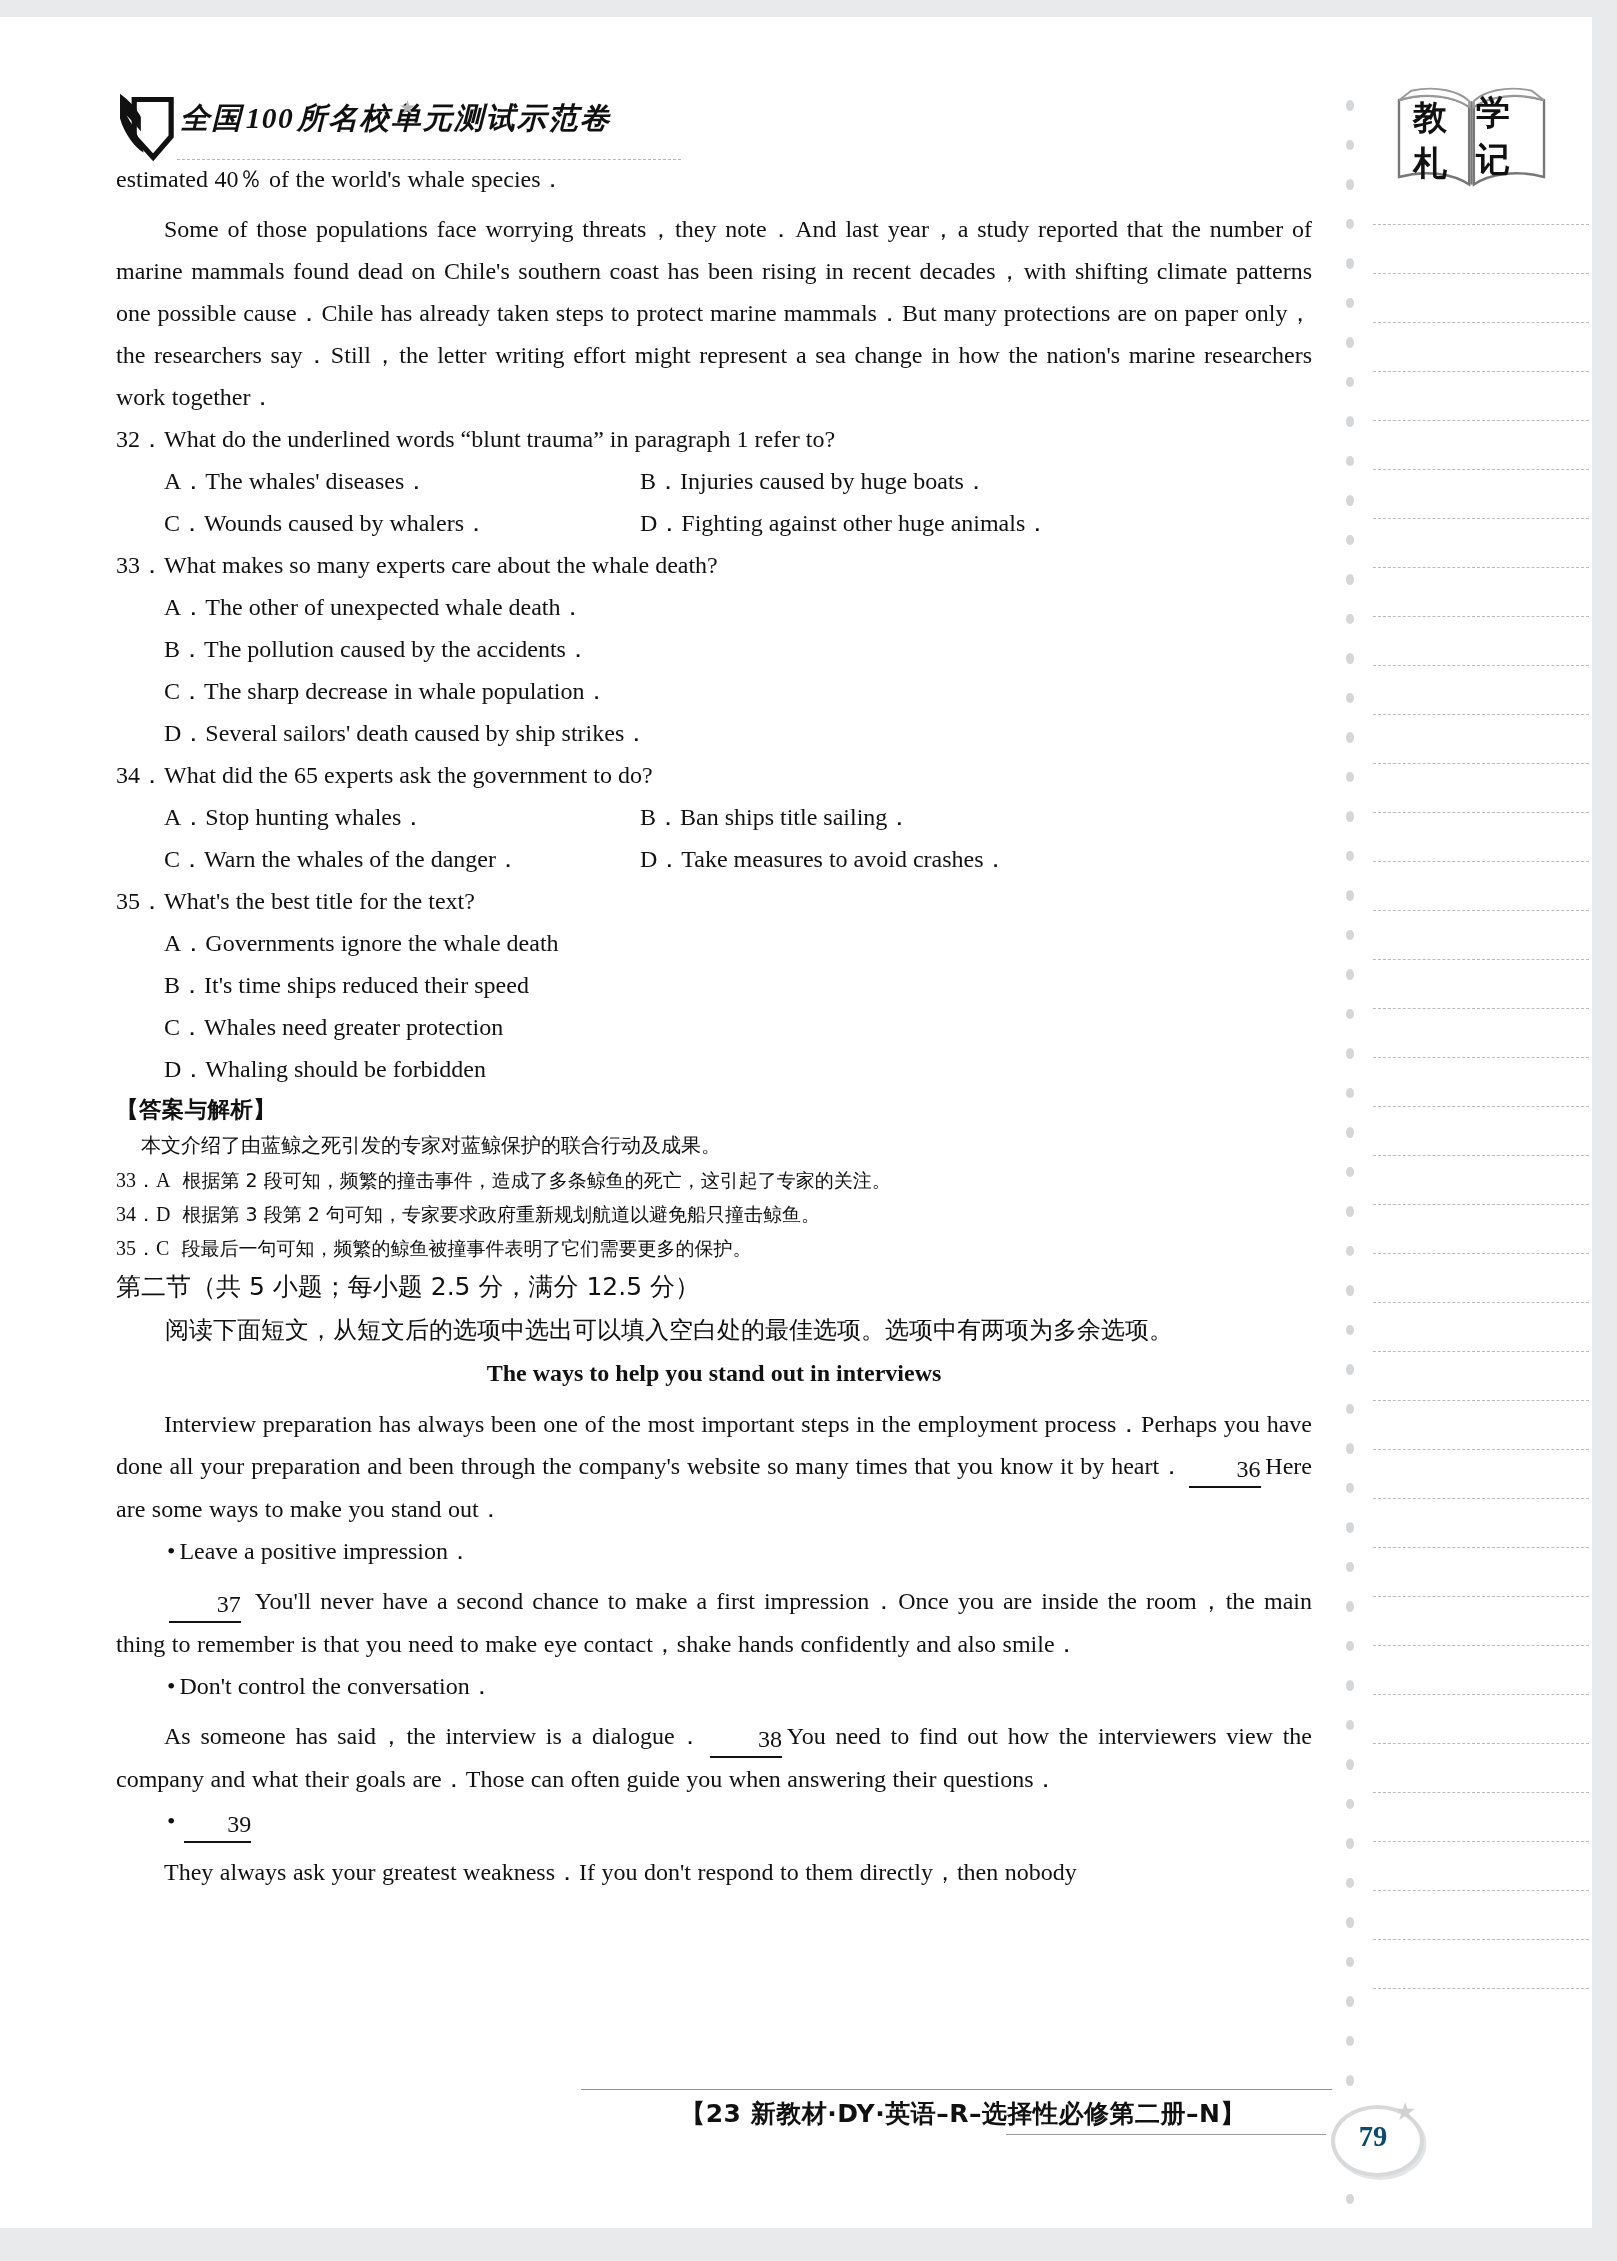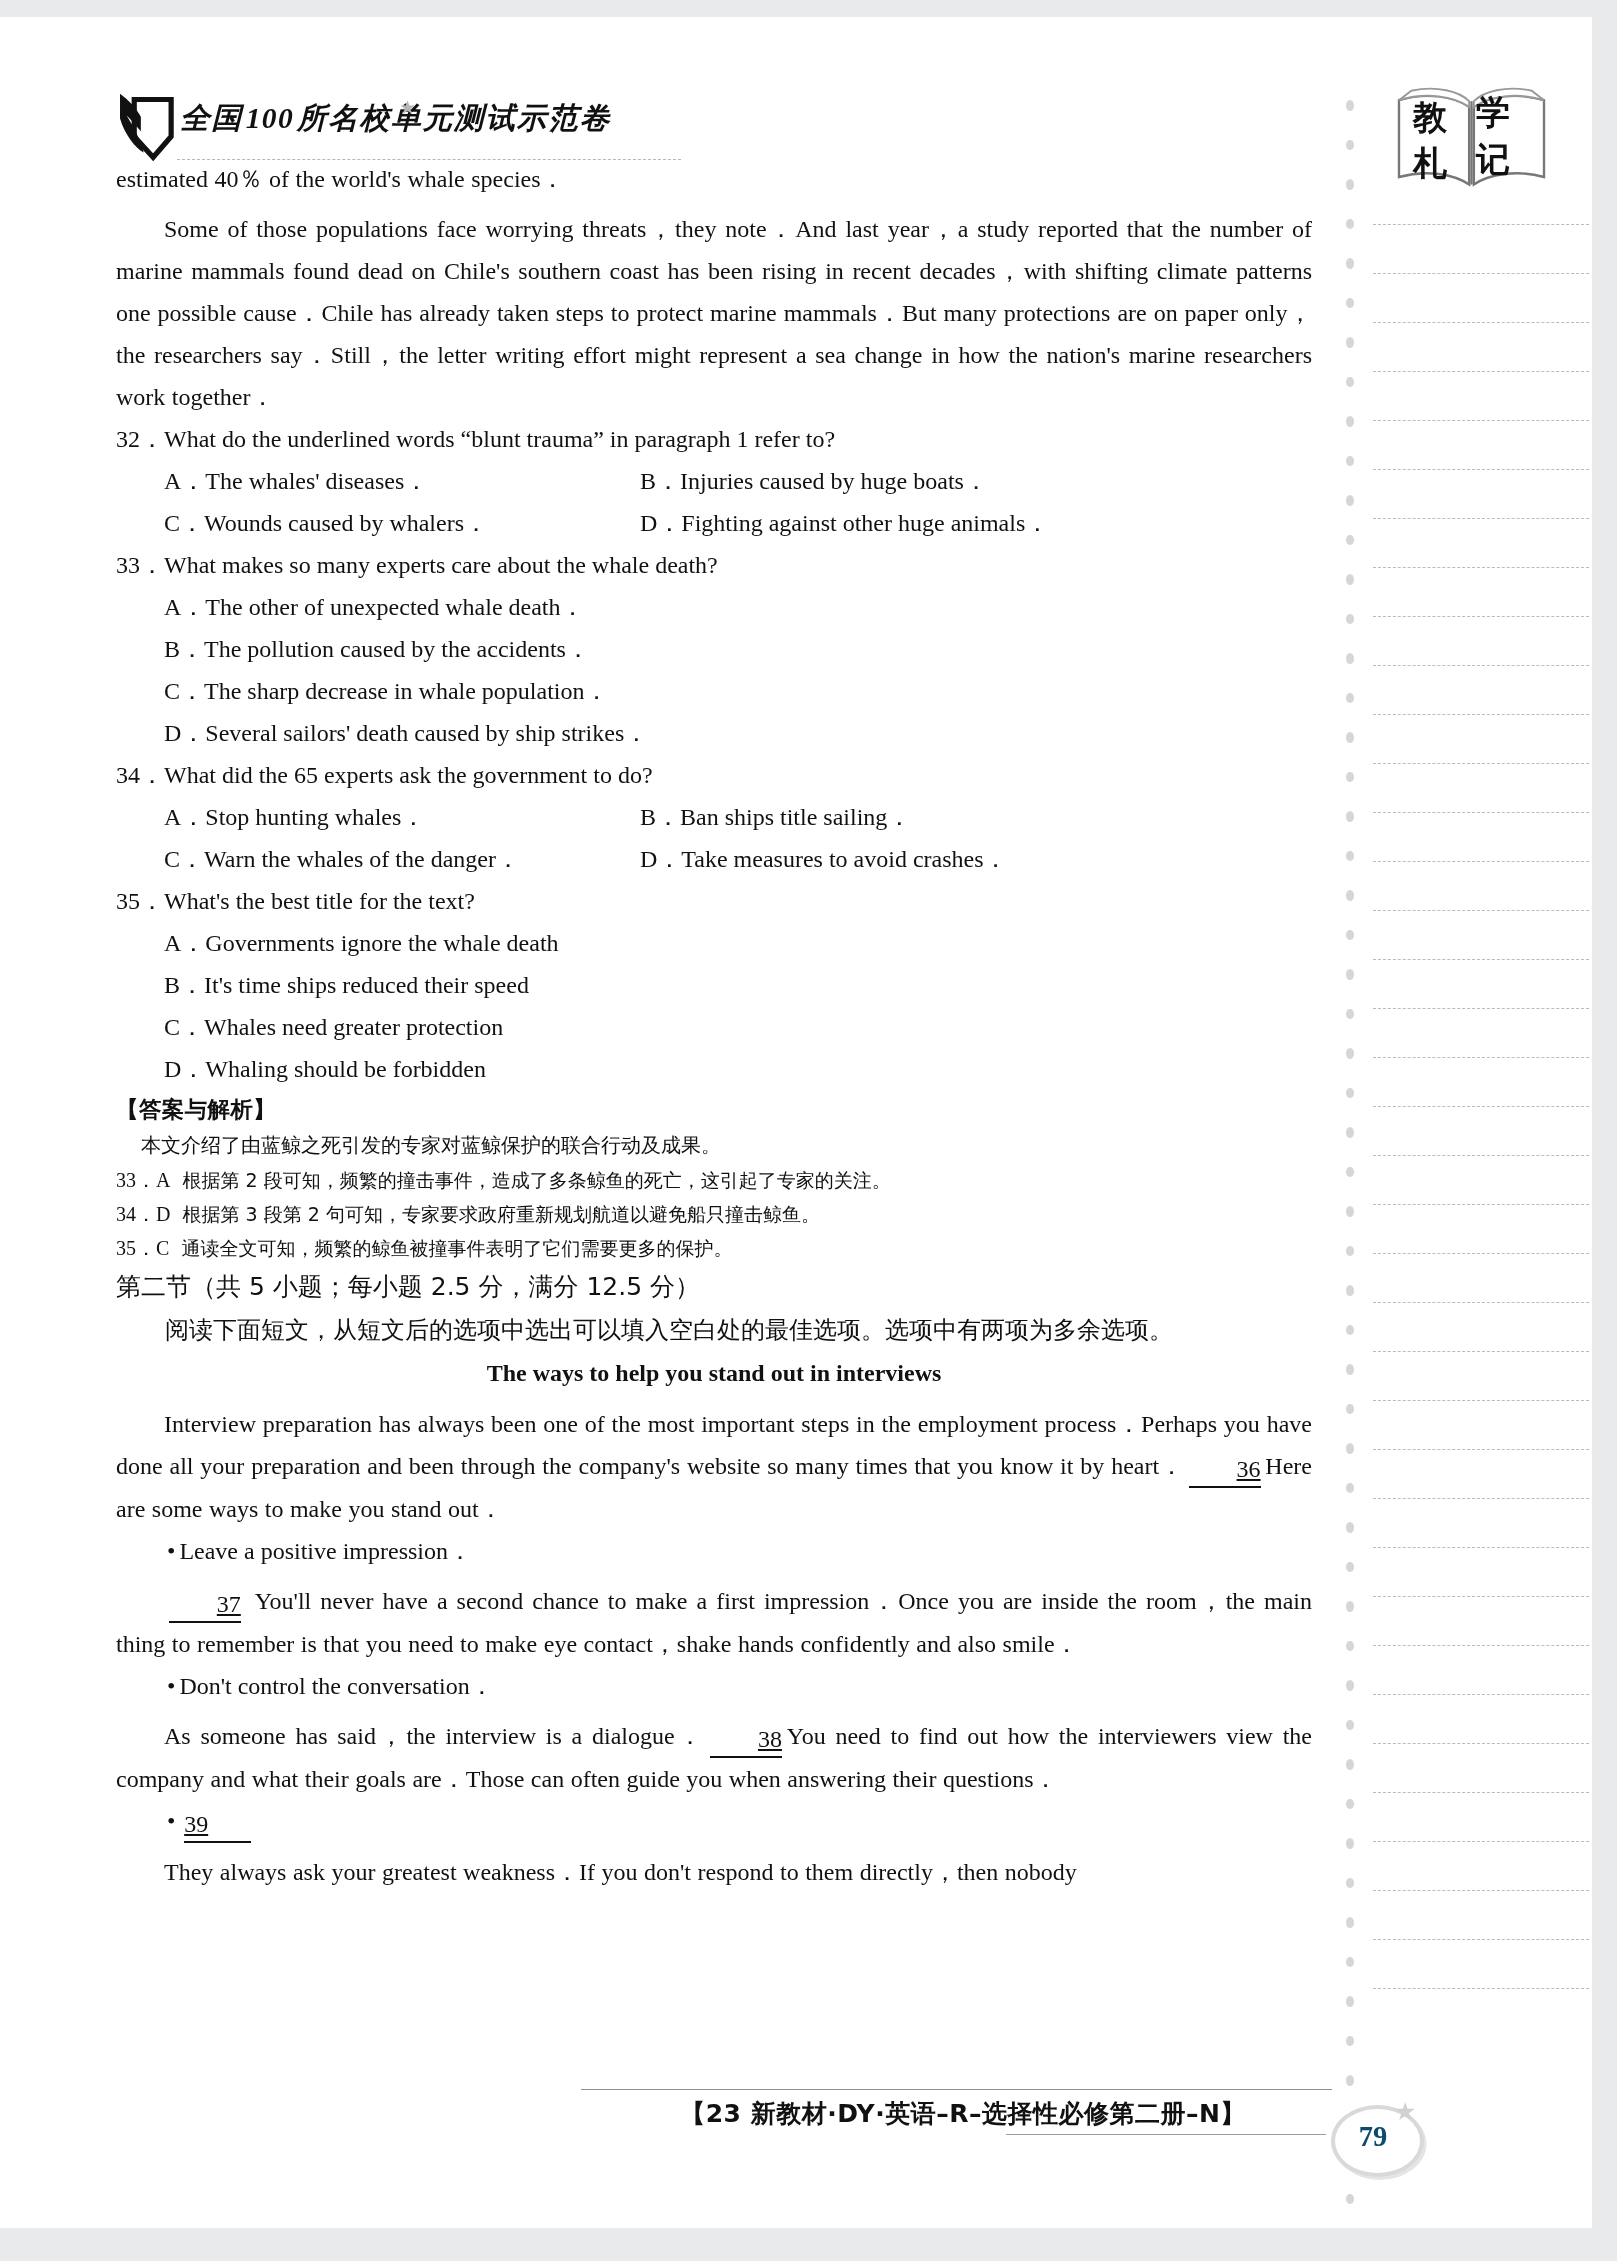--- a/index.html
+++ b/index.html
@@ -134,25 +134,24 @@
     text-align:center; font-weight:bold; font-size:24px; line-height:44px;
     font-family:"Liberation Serif",serif;
   }
   .bullet-line { font-size:24px; line-height:42px; padding-left:51px; }
   .bullet-dot { display:inline-block; width:12.4px; }
 
   .blank {
     display:inline-block;
     border-bottom:2.4px solid #111;
     min-width:71px;
-    text-align:left;
+    text-align:right;
     line-height:34px;
     margin:0 4.8px;
     vertical-align:-2.9px;
-    text-decoration:underline;
   }
   .blank.sm { min-width:67px; }
 
   .footline {
     position:absolute; left:581px; top:2089px; width:751px; height:0;
     border-top:1.9px solid #8e9092;
   }
   .footer-code {
     position:absolute; left:592px; top:2097px; width:742px;
     text-align:center;
@@ -332,21 +331,21 @@
     <div class="opt-single">A．Governments ignore the whale death</div>
     <div class="opt-single">B．It's time ships reduced their speed</div>
     <div class="opt-single">C．Whales need greater protection</div>
     <div class="opt-single">D．Whaling should be forbidden</div>
 
     <div class="section-head-cn">【答案与解析】</div>
     <div class="analysis-sum">本文介绍了由蓝鲸之死引发的专家对蓝鲸保护的联合行动及成果。</div>
 
     <div class="analysis-row"><span class="key">33．A</span>&nbsp;&nbsp;<span>根据第 2 段可知，频繁的撞击事件，造成了多条鲸鱼的死亡，这引起了专家的关注。</span></div>
     <div class="analysis-row"><span class="key">34．D</span>&nbsp;&nbsp;<span>根据第 3 段第 2 句可知，专家要求政府重新规划航道以避免船只撞击鲸鱼。</span></div>
-    <div class="analysis-row"><span class="key">35．C</span>&nbsp;&nbsp;<span>通读全文可知，频繁的鲸鱼被撞事件表明了它们需要更多的保护。</span></div>
+    <div class="analysis-row"><span class="key">35．C</span>&nbsp;&nbsp;<span>段最后一句可知，频繁的鲸鱼被撞事件表明了它们需要更多的保护。</span></div>
 
     <div class="sec2-title">第二节（共 5 小题；每小题 2.5 分，满分 12.5 分）</div>
     <div class="sec2-desc">阅读下面短文，从短文后的选项中选出可以填入空白处的最佳选项。选项中有两项为多余选项。</div>
 
     <div class="article-title">The ways to help you stand out in interviews</div>
 
     <p class="para indent"><span>Interview preparation has always been one of the most important steps in the employment process．Perhaps you have done all your preparation and been through the company's website so many times that you know it by heart．</span><span class="blank">36</span><span>Here are some ways to make you stand out．</span></p>
 
     <div class="bullet-line"><span class="bullet-dot">•</span><span>Leave a positive impression．</span></div>
 

